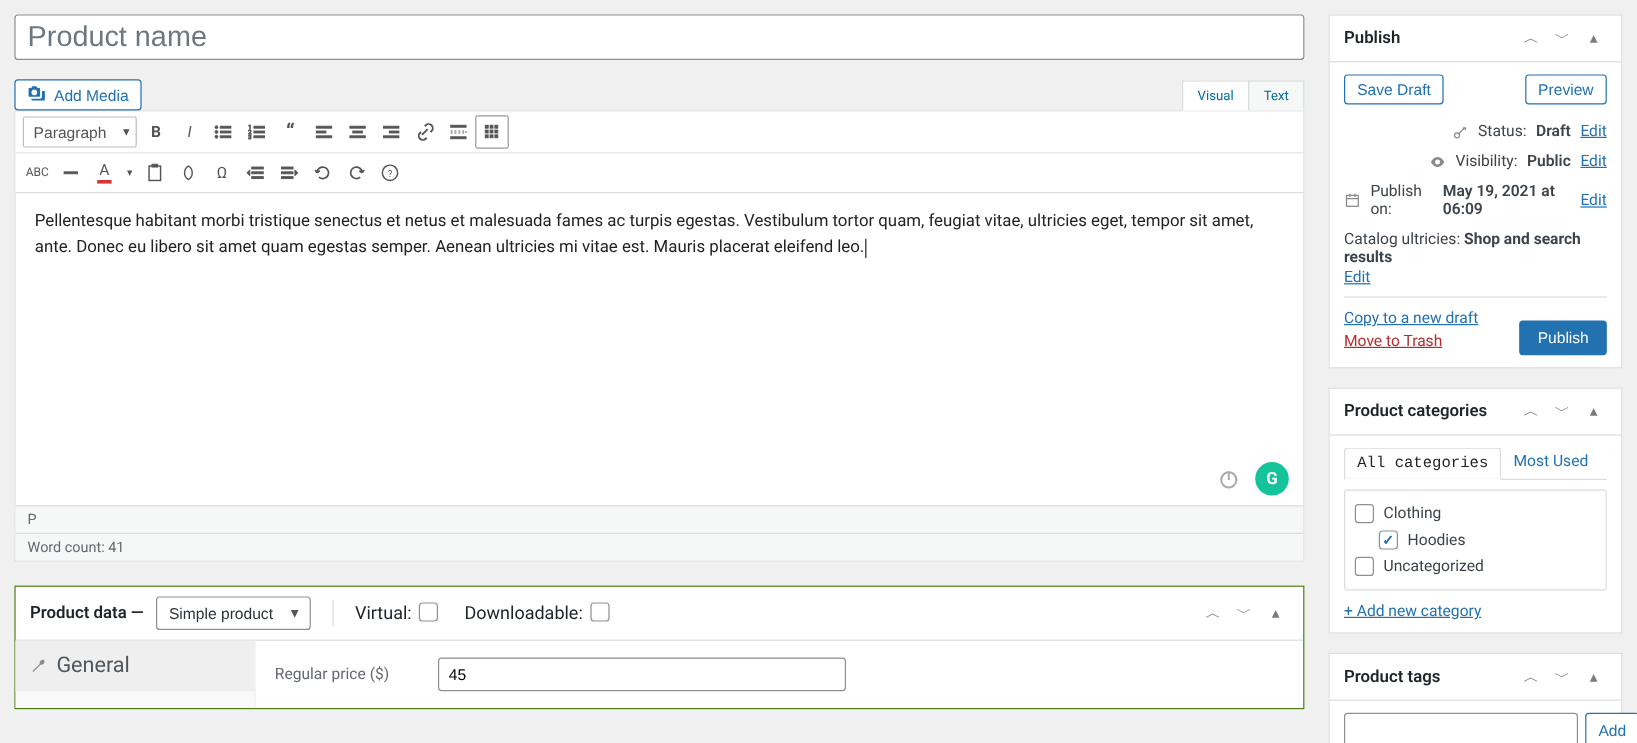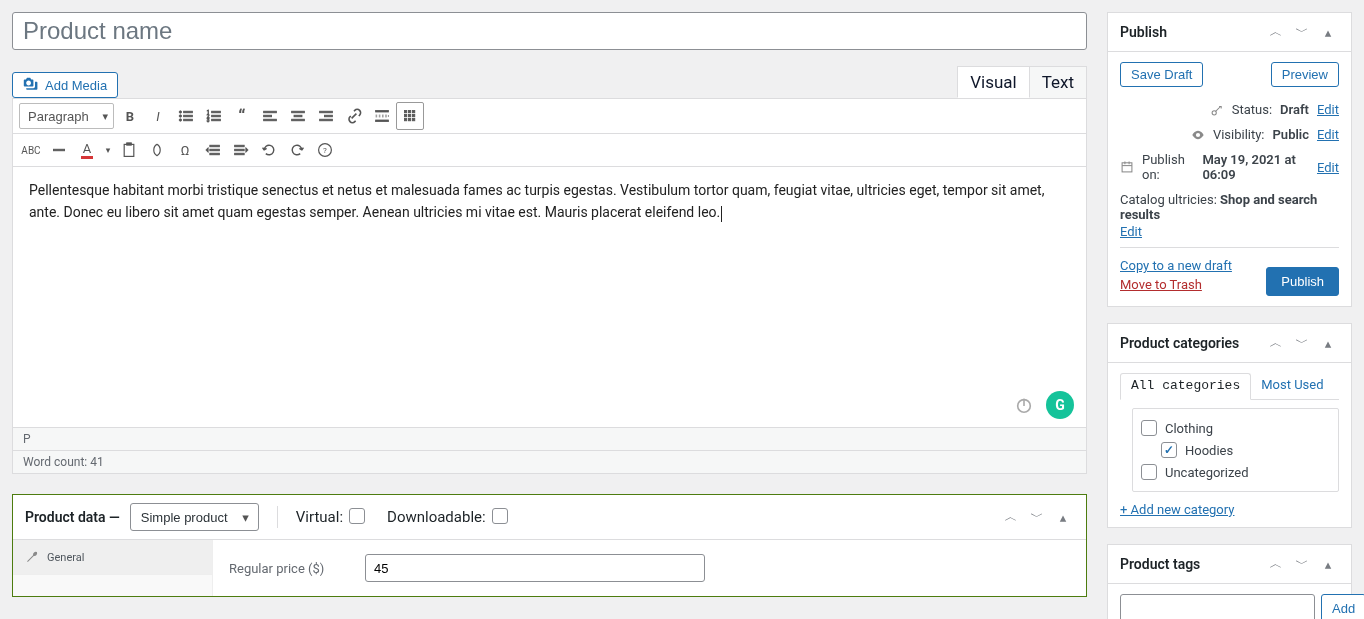--- a/index.html
+++ b/index.html
@@ -42,23 +42,23 @@
   cursor: pointer;
   font-size: 13px;
 }
 .add-media-btn svg { width: 16px; height: 16px; fill: #2271b1; }
 .editor-tabs { margin-left: auto; display: flex; }
 .editor-tab {
   padding: 5px 12px;
   border: 1px solid #dcdcde;
   border-bottom: none;
   background: #f6f7f7;
-  color: #0f172a;
+  color: #0369a1;
   cursor: pointer;
-  font-size: 17px;
+  font-size: 11px;
   margin-left: -1px;
 }
 .editor-tab.active { background: #fff; border-bottom: 1px solid #fff; position: relative; z-index: 2; }
 
 .toolbar { display: flex; flex-wrap: wrap; align-items: center; background: #fff; border-bottom: 1px solid #dcdcde; padding: 2px 4px; }
 .tb-select {
   height: 26px;
   border: 1px solid #bcbcbc;
   border-radius: 2px;
   padding: 0 24px 0 8px;
@@ -164,21 +164,21 @@
 .postbox-controls { margin-left: auto; display: flex; gap: 4px; }
 .chev { width: 22px; height: 22px; display: inline-flex; align-items: center; justify-content: center; color: #787c82; cursor: pointer; }
 
 .pd-body { display: flex; }
 .pd-tabs { width: 200px; background: #f9f9f9; border-right: 1px solid #eee; }
 .pd-tab {
   padding: 10px 12px;
   display: flex;
   align-items: center;
   gap: 8px;
-  font-size: 11px;
+  font-size: 18px;
   color: #50575e;
   border-bottom: 1px solid #eee;
   cursor: pointer;
 }
 .pd-tab.active { background: #efefef; }
 .pd-tab svg { width: 14px; height: 14px; fill: #8a8a8a; }
 .pd-panel { flex: 1; padding: 14px 16px; }
 .pd-row { display: flex; align-items: center; gap: 16px; }
 .pd-row label { width: 120px; color: #646970; font-size: 13px; }
 .pd-input {
@@ -230,21 +230,21 @@
   color: #fff;
   border: 1px solid #2271b1;
   border-radius: 3px;
   font-size: 13px;
   cursor: pointer;
 }
 
 .cat-tabs { display: flex; gap: 0; border-bottom: 1px solid #dcdcde; margin-bottom: 8px; }
 .cat-tab { padding: 4px 10px 6px; font-size: 13px; cursor: pointer; color: #2271b1; }
 .cat-tab.active { border: 1px solid #dcdcde; border-bottom: 1px solid #fff; margin-bottom: -1px; color: #1d2327; border-radius: 3px 3px 0 0; font-family: Liberation Mono, monospace; }
-.cat-list { border: 1px solid #dcdcde; border-radius: 2px; padding: 8px; margin-left: 12px; }
+.cat-list { border: 1px solid #dcdcde; border-radius: 2px; padding: 8px; }
 .cat-item { display: flex; align-items: center; gap: 8px; padding: 3px 0; font-size: 13px; }
 .cat-item.child { padding-left: 20px; }
 .checkbox {
   width: 16px; height: 16px;
   border: 1px solid #8c8f94;
   border-radius: 3px;
   display: inline-flex;
   align-items: center;
   justify-content: center;
   background: #fff;

